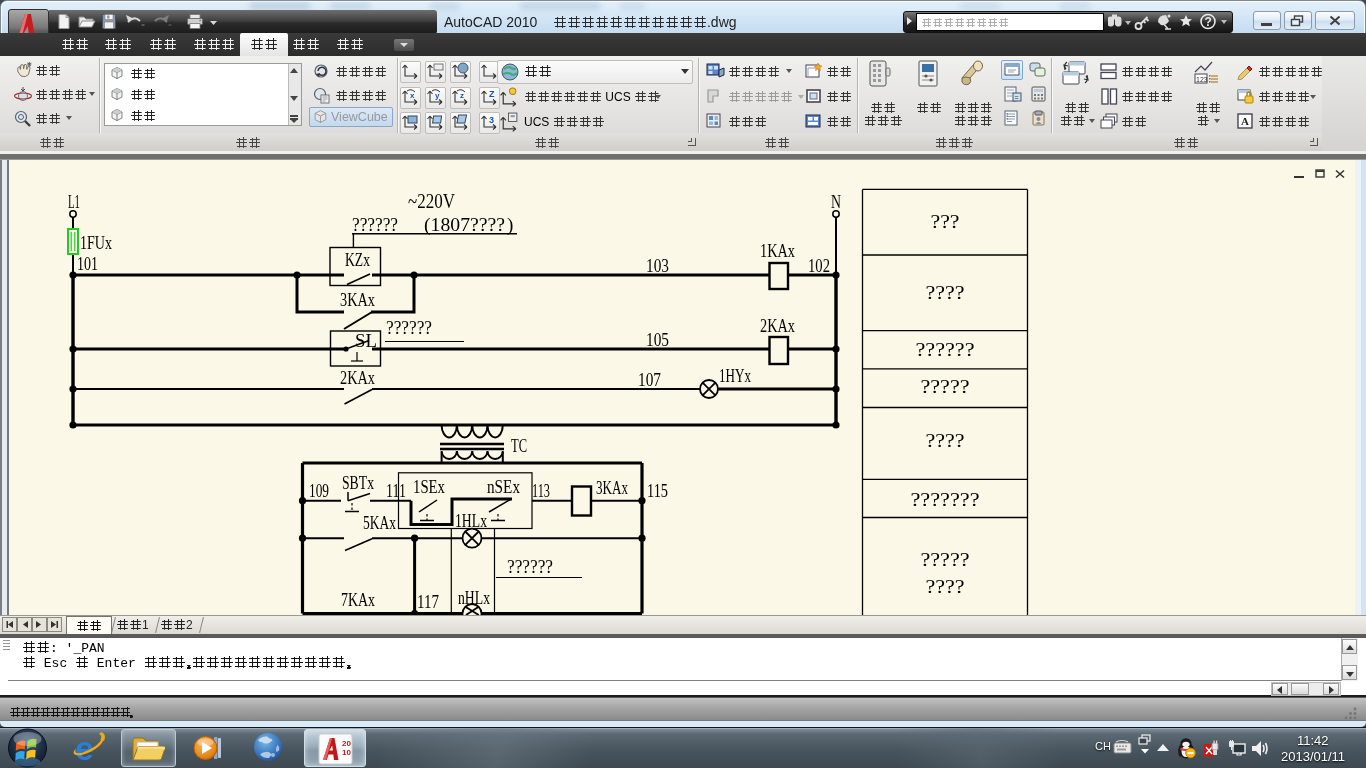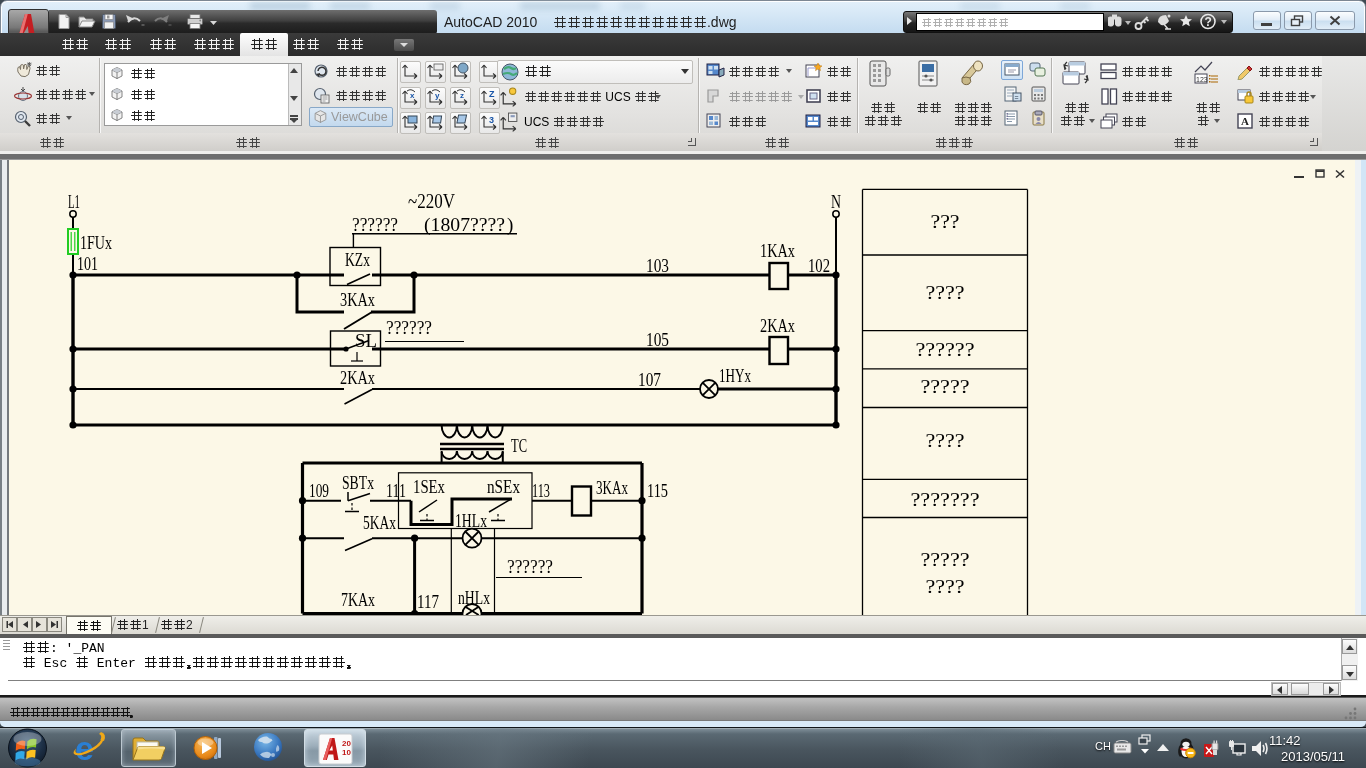--- a/index.html
+++ b/index.html
@@ -901,13 +901,13 @@
 <rect x="1" y="1" width="5" height="6" rx="1" fill="#e8e8e8"></rect>
 <path d="M2.5 1 v-1 M4.5 1 v-1 M3.5 7 v3" stroke="#e8e8e8" stroke-width="1"></path>
 </svg>
   </div>
 <div class="ab" style="left:1251px;top:740px">
     <svg width="18" height="17" viewBox="0 0 18 17">
 <path d="M1 6 h4 l5 -5 v15 l-5 -5 h-4z" fill="#f0f0f0"></path>
 <path d="M12 5 q2 3.5 0 7 M14.5 3 q3 5.5 0 11" stroke="#f0f0f0" stroke-width="1.6" fill="none"></path>
 </svg>
   </div>
-<div class="ab" style="left:1269px;top:733px;font-size:13px;color:#fff;text-shadow:0 1px 2px #000">11:42</div>
-<div class="ab" style="left:1281px;top:749px;font-size:13px;color:#fff;text-shadow:0 1px 2px #000">2013/05/11</div>
+<div class="ab" style="left:1297px;top:733px;font-size:13px;color:#fff;text-shadow:0 1px 2px #000">11:42</div>
+<div class="ab" style="left:1281px;top:749px;font-size:13px;color:#fff;text-shadow:0 1px 2px #000">2013/01/11</div>
 </body></html>

